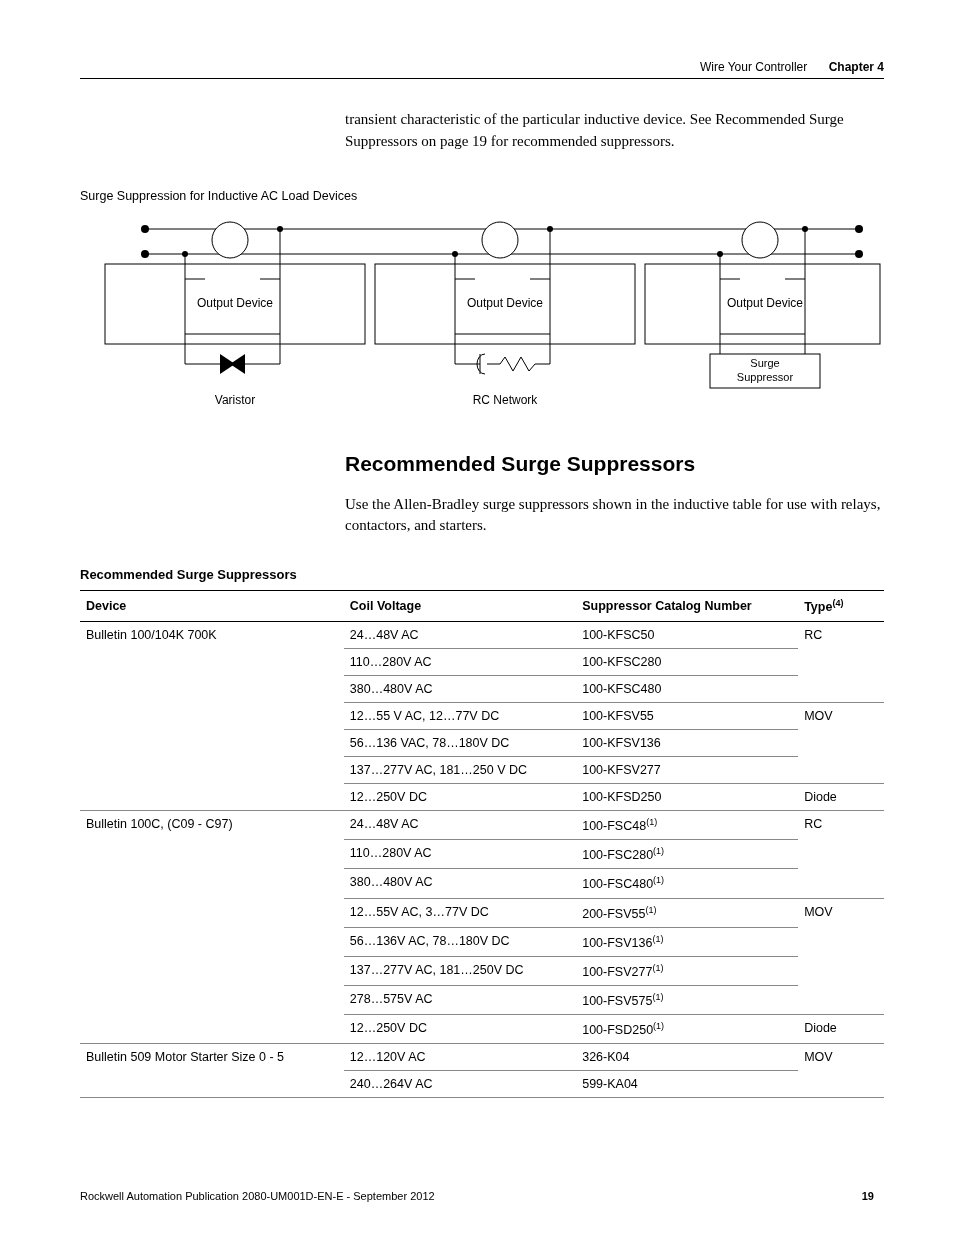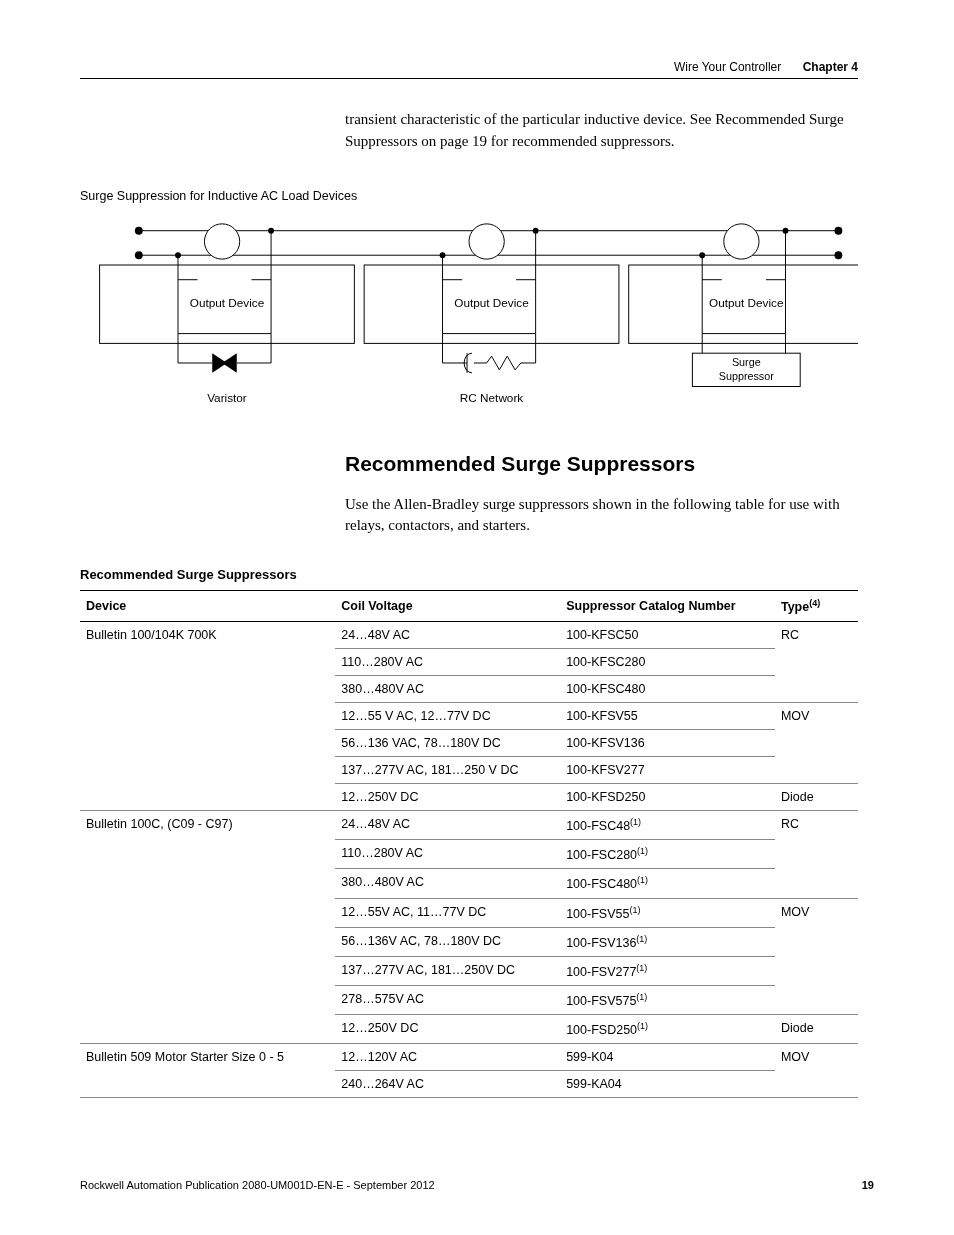--- a/index.html
+++ b/index.html
@@ -8,21 +8,21 @@
     font-family: Arial, Helvetica, sans-serif;
     font-size: 13px;
     color: #000;
     background: #fff;
   }
   .page {
     width: 954px;
     height: 1235px;
     position: relative;
     box-sizing: border-box;
-    padding: 60px 96px 40px 80px;
+    padding: 60px 70px 40px 80px;
   }
   .header-line {
     border-bottom: 1.5px solid #000;
     padding-bottom: 4px;
     margin-bottom: 30px;
     text-align: right;
     font-size: 12px;
   }
   .header-line .chapter { font-weight: bold; margin-left: 18px; }
   .intro-text {
@@ -76,21 +76,21 @@
     padding: 6px 6px;
     vertical-align: top;
   }
   table.data td.device-col { width: 240px; }
   table.data td.coil-col { width: 210px; }
   table.data td.cat-col { width: 200px; }
   table.data td.type-col { width: 70px; }
   sup { font-size: 9px; }
   .footer {
     position: absolute;
-    bottom: 44px;
+    bottom: 33px;
     left: 80px;
     right: 80px;
     display: flex;
     justify-content: space-between;
     font-size: 11px;
   }
   .footer .pnum { font-weight: bold; font-size: 11px; }
 </style>
 </head>
 <body>
@@ -181,21 +181,21 @@
 
       <line x1="95" y1="125" x2="95" y2="145" stroke="#000"></line>
       <line x1="180" y1="125" x2="180" y2="145" stroke="#000"></line>
       <rect x="85" y="145" width="110" height="34" fill="#fff" stroke="#000"></rect>
       <text x="140" y="158" text-anchor="middle" font-size="11">Surge</text>
       <text x="140" y="172" text-anchor="middle" font-size="11">Suppressor</text>
     </g>
   </svg>
 
   <div class="heading2">Recommended Surge Suppressors</div>
-  <div class="body-text">Use the Allen-Bradley surge suppressors shown in the following table for use with relays, contactors, and starters.</div>
+  <div class="body-text">Use the Allen-Bradley surge suppressors shown in the inductive table for use with relays, contactors, and starters.</div>
 
   <div class="table-title">Recommended Surge Suppressors</div>
 
   <table class="data">
     <thead>
       <tr>
         <th>Device</th>
         <th>Coil Voltage</th>
         <th>Suppressor Catalog Number</th>
         <th><span>Type</span><sup>(4)</sup></th>
@@ -242,22 +242,22 @@
         </tr>
         <tr>
           <td class="coil-col">110…280V AC</td>
           <td class="cat-col"><span>100-FSC280</span><sup>(1)</sup></td>
         </tr>
         <tr>
           <td class="coil-col">380…480V AC</td>
           <td class="cat-col"><span>100-FSC480</span><sup>(1)</sup></td>
         </tr>
         <tr>
-          <td class="coil-col">12…55V AC, 11…77V DC</td>
-          <td class="cat-col"><span>100-FSV55</span><sup>(1)</sup></td>
+          <td class="coil-col">12…55V AC, 3…77V DC</td>
+          <td class="cat-col"><span>200-FSV55</span><sup>(1)</sup></td>
           <td class="type-col" rowspan="4" style="border-bottom: 0.5px solid rgb(136, 136, 136);">MOV</td>
         </tr>
         <tr>
           <td class="coil-col">56…136V AC, 78…180V DC</td>
           <td class="cat-col"><span>100-FSV136</span><sup>(1)</sup></td>
         </tr>
         <tr>
           <td class="coil-col">137…277V AC, 181…250V DC</td>
           <td class="cat-col"><span>100-FSV277</span><sup>(1)</sup></td>
         </tr>
@@ -266,21 +266,21 @@
           <td class="cat-col"><span>100-FSV575</span><sup>(1)</sup></td>
         </tr>
         <tr>
           <td class="coil-col">12…250V DC</td>
           <td class="cat-col"><span>100-FSD250</span><sup>(1)</sup></td>
           <td class="type-col" rowspan="1" style="border-bottom: 0.5px solid rgb(136, 136, 136);">Diode</td>
         </tr>
         <tr>
           <td class="device-col" rowspan="2" style="border-bottom: 0.5px solid rgb(136, 136, 136);">Bulletin 509 Motor Starter Size 0 - 5</td>
           <td class="coil-col">12…120V AC</td>
-          <td class="cat-col"><span>599-K04</span></td>
+          <td class="cat-col"><span>326-K04</span></td>
           <td class="type-col" rowspan="2" style="border-bottom: 0.5px solid rgb(136, 136, 136);">MOV</td>
         </tr>
         <tr>
           <td class="coil-col">240…264V AC</td>
           <td class="cat-col"><span>599-KA04</span></td>
         </tr>
       </tbody>
   </table>
 
   <div class="footer">

